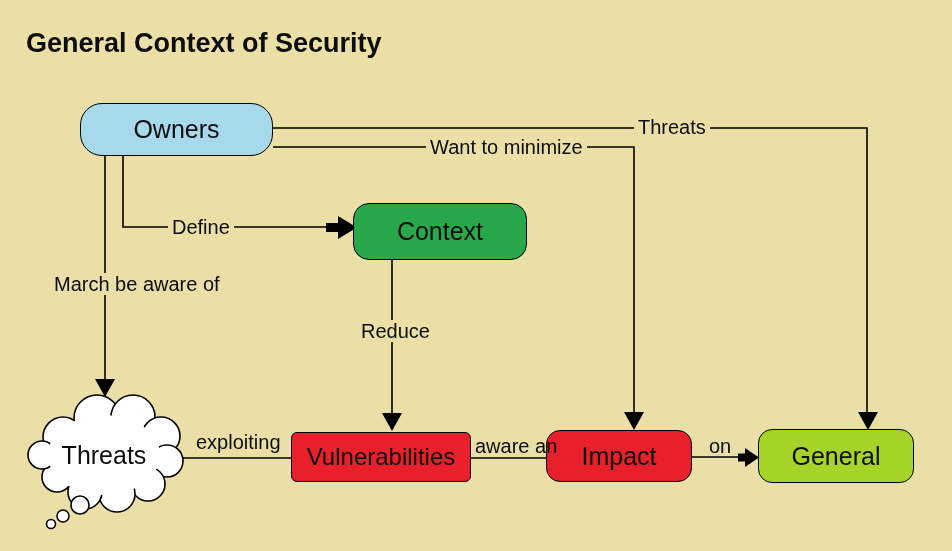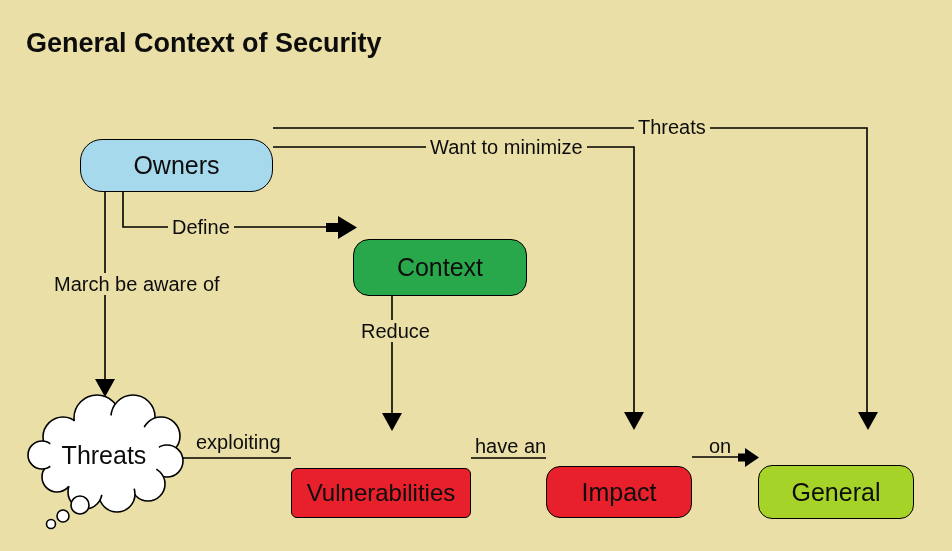--- a/index.html
+++ b/index.html
@@ -8,21 +8,20 @@
   .stage { position: relative; width: 952px; height: 551px; }
   .title {
     position: absolute; left: 26px; top: 28px;
     font-size: 27px; font-weight: bold; color: #0d0d0d; letter-spacing: 0px;
   }
   svg.connectors { position: absolute; left: 0; top: 0; width: 952px; height: 551px; }
   .node {
     position: absolute; display: flex; align-items: center; justify-content: center;
     border: 1.6px solid #000; color: #0d0d0d; font-size: 25px; white-space: nowrap;
     box-sizing: border-box;
-    margin-top: 36px;
   }
   .node-owners        { left: 80px;  top: 103px; width: 193px; height: 53px; border-radius: 22px; }
   .node-controls      { left: 353px; top: 203px; width: 174px; height: 57px; border-radius: 16px; }
   .node-vulnerabilities { left: 291px; top: 432px; width: 180px; height: 50px; border-radius: 6px; font-size: 24px; }
   .node-impact        { left: 546px; top: 430px; width: 146px; height: 52px; border-radius: 14px; }
   .node-assets        { left: 758px; top: 429px; width: 156px; height: 54px; border-radius: 14px; }
   .edge-label {
     position: absolute; font-size: 20px; color: #0d0d0d; white-space: nowrap; line-height: 22px;
   }
   .edge-label.covers { padding: 0 4px; }
@@ -115,17 +114,17 @@
   <div class="edge-label covers lbl-minimize" style="background-color: rgb(234, 223, 167);">Want to minimize</div>
 
   <div class="edge-label covers lbl-define" style="background-color: rgb(234, 223, 167);">Define</div>
 
   <div class="edge-label covers lbl-aware" style="background-color: rgb(234, 223, 167);">March be aware of</div>
 
   <div class="edge-label covers lbl-reduce" style="background-color: rgb(234, 223, 167);">Reduce</div>
 
   <div class="edge-label lbl-exploiting">exploiting</div>
 
-  <div class="edge-label lbl-havean">have an</div>
+  <div class="edge-label lbl-havean">aware an</div>
 
   <div class="edge-label lbl-on">on</div>
 
 </div>
 
 </body></html>

